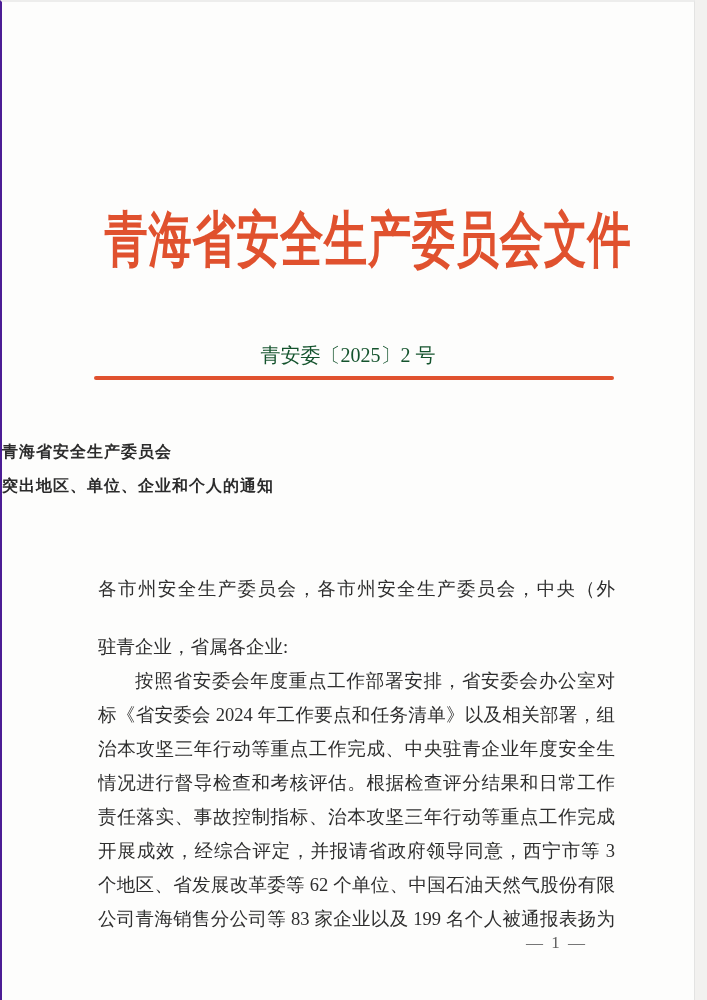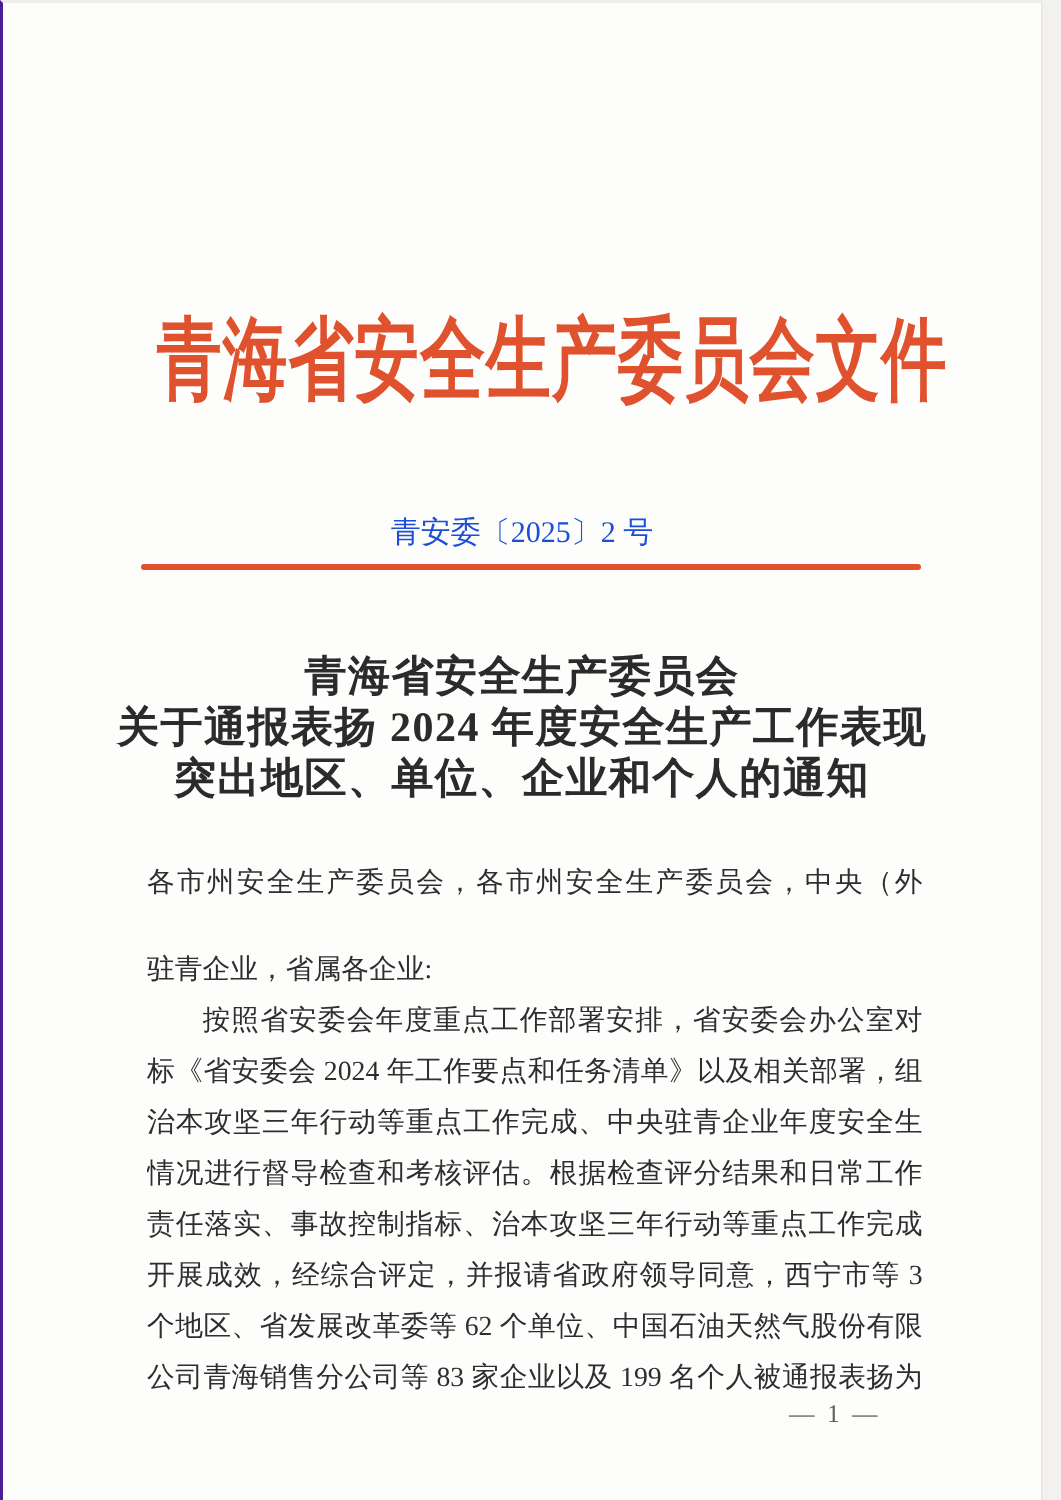--- a/index.html
+++ b/index.html
@@ -37,35 +37,34 @@
     transform: scaleX(0.72);
     transform-origin: center center;
     letter-spacing: 1px;
   }
   .doc-number {
     position: absolute;
     top: 339px; left: 0; width: 100%;
     text-align: center;
     font-size: 20px;
     line-height: 28px;
-    color: #1d4ed8;
+    color: #14532d;
     white-space: nowrap;
   }
   .red-line {
     position: absolute;
     top: 374px; left: 92px;
     width: 520px; height: 4px;
     background: var(--accent);
     border-radius: 2px;
   }
   .notice-title {
     position: absolute;
     top: 433px; left: 0; width: 100%;
-    text-align: center;
-    font-size: 28px;
+    font-size: 16px;
     font-weight: bold;
     line-height: 34px;
     color: var(--text-dark);
   }
   .notice-title .t-line { white-space: nowrap; letter-spacing: 1px; }
   .doc-body {
     position: absolute;
     top: 570px; left: 96px;
     width: 517px;
     font-size: 18.5px;
@@ -99,21 +98,20 @@
   <div class="header-title">
     <span class="squeeze">青海省安全生产委员会文件</span>
   </div>
 
   <div class="doc-number">青安委〔2025〕2 号</div>
 
   <div class="red-line"></div>
 
   <div class="notice-title">
     <div class="t-line">青海省安全生产委员会</div>
-    <div class="t-line">关于通报表扬 2024 年度安全生产工作表现</div>
     <div class="t-line">突出地区、单位、企业和个人的通知</div>
   </div>
 
   <div class="doc-body">
     <div class="b-line">各市州安全生产委员会，各市州安全生产委员会，中央（外省）</div>
     <div class="b-line no-justify">驻青企业，省属各企业:</div>
     <div class="b-line indent">按照省安委会年度重点工作部署安排，省安委会办公室对</div>
     <div class="b-line">标《省安委会 2024 年工作要点和任务清单》以及相关部署，组</div>
     <div class="b-line">治本攻坚三年行动等重点工作完成、中央驻青企业年度安全生产</div>
     <div class="b-line">情况进行督导检查和考核评估。根据检查评分结果和日常工作</div>

